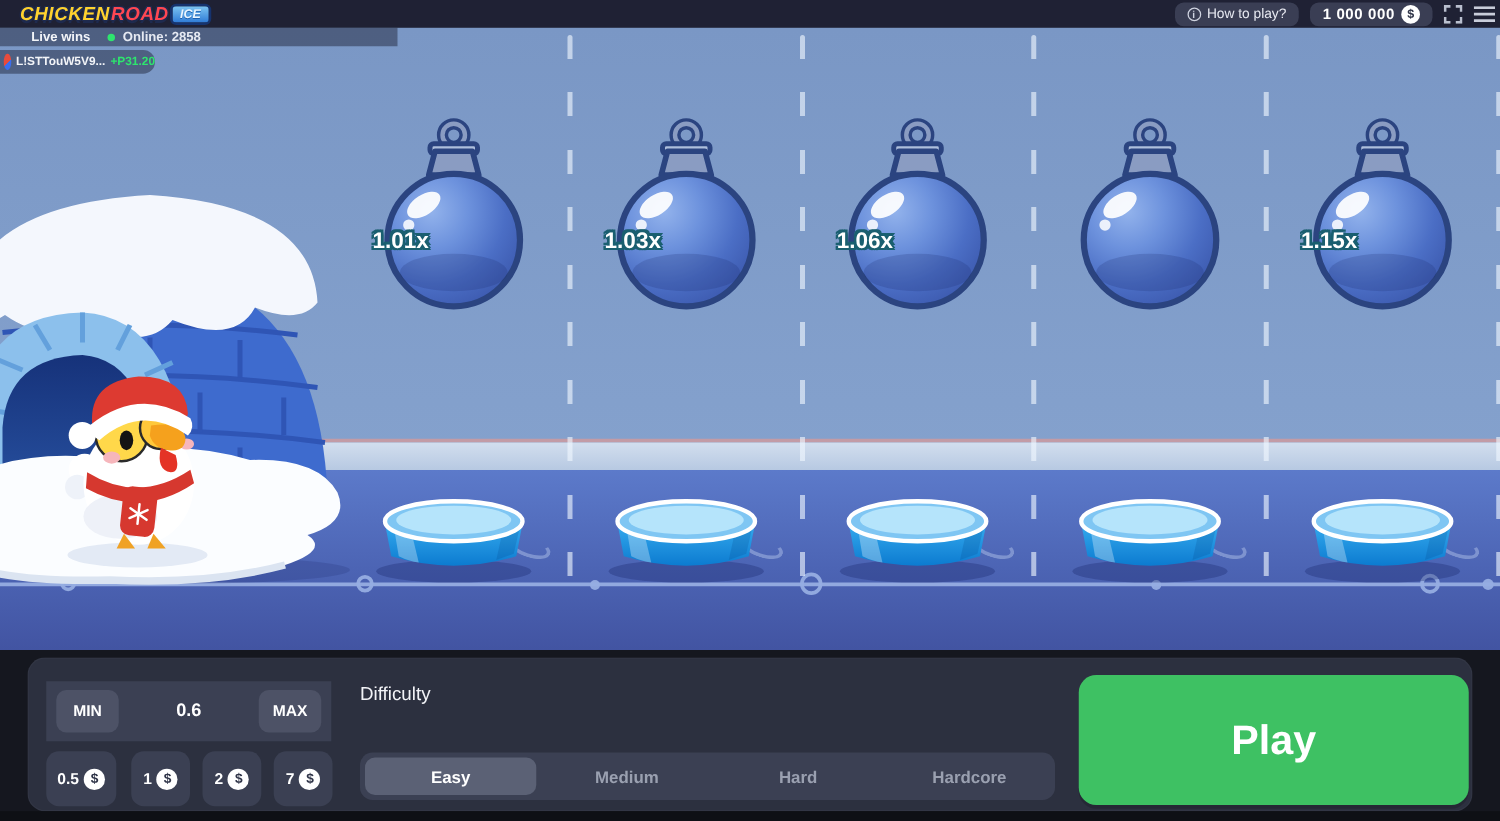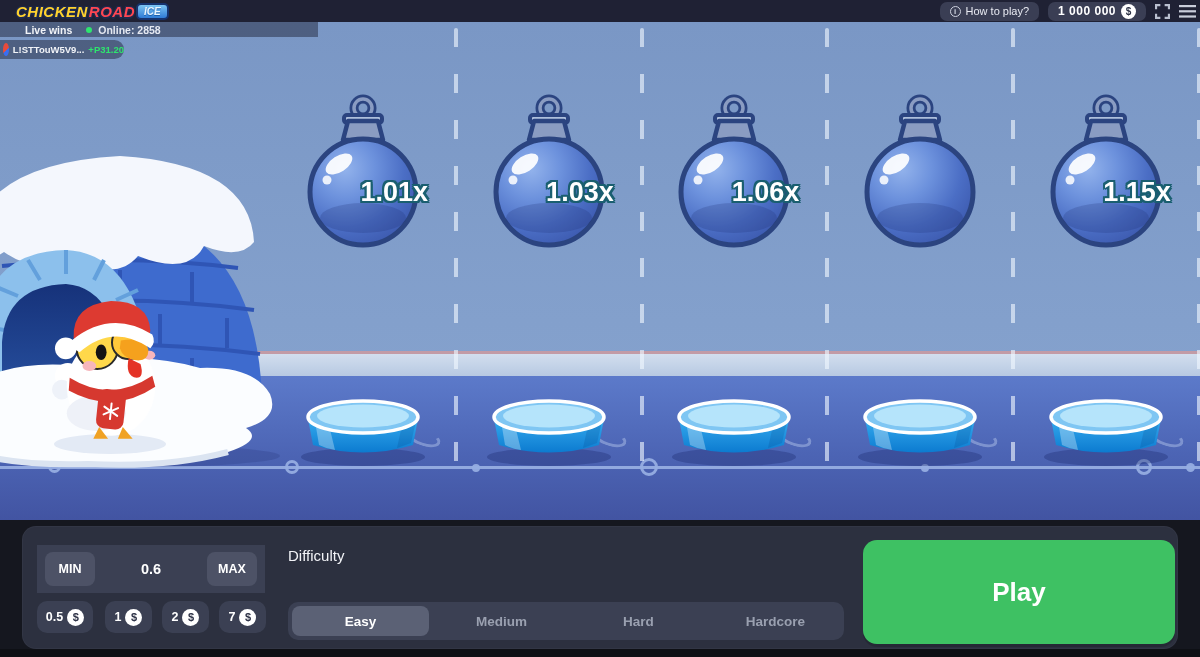--- a/index.html
+++ b/index.html
@@ -39,21 +39,21 @@
   .bubble-line { position:absolute; left:0; top:444px; width:1200px; height:3px; background:rgba(150,173,226,.95); }
   .donut { position:absolute; border:3px solid rgba(150,173,226,.95); border-radius:50%; background:transparent; }
   .dot { position:absolute; background:rgba(150,173,226,.95); border-radius:50%; }
 
   .lane-divider { position:absolute; top:6px; width:4px; height:436px; border-radius:2px;
     background:repeating-linear-gradient(180deg, rgba(240,247,255,.62) 0px, rgba(240,247,255,.62) 19px, transparent 19px, transparent 46px); }
 
   .ball { position:absolute; top:66px; width:130px; height:162px; }
   .ball svg { position:absolute; left:0; top:0; }
   .ball-label { position:absolute; left:0; top:86px; width:130px; height:36px; line-height:36px;
-    text-align:right; font-size:27px; font-weight:800; color:#ffffff;
+    text-align:left; font-size:18px; font-weight:800; color:#ffffff;
     text-shadow:-2px -2px 0 #1a5f70,2px -2px 0 #1a5f70,-2px 2px 0 #1a5f70,2px 2px 0 #1a5f70,-2px 0 0 #1a5f70,2px 0 0 #1a5f70,0 -2px 0 #1a5f70,0 2px 0 #1a5f70; }
 
   .platform { position:absolute; top:371px; width:136px; height:74px; }
   .ripple { position:absolute; top:408px; width:34px; height:16px; border:3px solid rgba(215,230,252,.35);
     border-radius:50%; border-top-color:transparent; border-left-color:transparent; transform:rotate(18deg); }
 
   .deco { position:absolute; }
 
   
   .lw-strip { position:absolute; left:0; top:0; width:318px; height:15px; background:rgba(16,20,36,.42);
@@ -74,35 +74,35 @@
     border-radius:14px; border:1px solid rgba(255,255,255,.03); }
   .bottom-edge { position:absolute; left:0; top:129px; width:1200px; height:8px; background:#0e1015; }
 
   .bet-box { position:absolute; left:14px; top:18px; width:228px; height:48px; background:#3b4053; border-radius:0; }
   .minmax { position:absolute; top:7px; width:50px; height:34px; background:#4d5266; border:none; border-radius:8px;
     color:#fff; font-size:12.5px; font-weight:700; font-family:inherit; cursor:pointer; }
   .minmax.min { left:8px; } .minmax.max { right:8px; }
   .bet-value { position:absolute; left:60px; top:0; width:108px; height:48px; line-height:48px; text-align:center;
     color:#fff; font-size:14.5px; font-weight:700; cursor:text; }
 
-  .qbet { position:absolute; top:74px; height:32px; background:#3b4053; border:none; border-radius:10px;
+  .qbet { position:absolute; top:74px; height:44px; background:#3b4053; border:none; border-radius:10px;
     display:flex; align-items:center; justify-content:center; gap:4px; cursor:pointer; font-family:inherit; }
   .qbet .qv { color:#fff; font-size:12.5px; font-weight:700; }
   .qbet .coin { width:17px; height:17px; line-height:17px; font-size:11px; }
 
   .diff-label { position:absolute; left:265px; top:20px; font-size:15px; color:#f2f3f7; }
   .chance-label { position:absolute; left:400px; top:20px; width:421px; text-align:right; font-size:14.5px; color:#989eae; }
   .tabs { position:absolute; left:265px; top:75px; width:556px; height:38px; background:#3b4053; border-radius:10px;
     display:flex; }
   .tab { flex:1; display:flex; align-items:center; justify-content:center; font-size:13.5px; font-weight:600;
     color:#9aa0b0; cursor:pointer; border-radius:8px; margin:4px 0; }
   .tab.active { background:#5b6175; color:#fff; font-weight:700; margin:4px; }
 
   .play-btn { position:absolute; left:840px; top:13px; width:312px; height:104px; background:#3ec163;
-    border:none; border-radius:14px; color:#fff; font-size:26px; font-weight:700; font-family:inherit;
+    border:none; border-radius:14px; color:#fff; font-size:33px; font-weight:700; font-family:inherit;
     cursor:pointer; box-shadow:0 3px 0 rgba(0,0,0,.15); }
 </style>
 </head>
 <body>
 
 <svg width="0" height="0" style="position:absolute">
   <defs>
     <radialGradient id="ballG" cx="33%" cy="28%" r="80%">
       <stop offset="0" stop-color="#93b3ec"></stop>
         <stop offset=".35" stop-color="#6d92dd"></stop>

